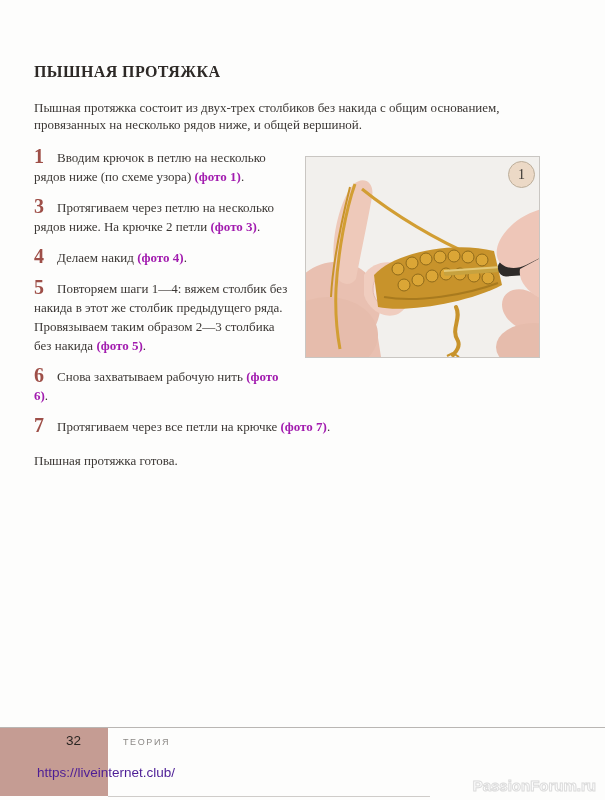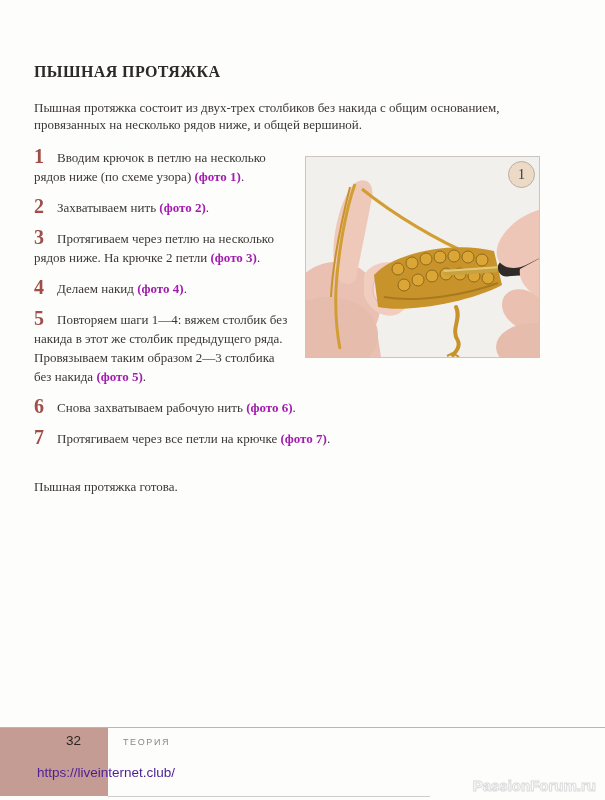--- a/index.html
+++ b/index.html
@@ -61,21 +61,21 @@
     color: #9e4f48;
     margin-right: 13px;
     vertical-align: -1px;
   }
   .photo-ref {
     font-weight: bold;
     color: #a21caf;
   }
   p.closing {
     clear: none;
-    margin-top: 30px;
+    margin-top: 16px;
     font-size: 13px;
     line-height: 17px;
   }
   
   .footer-rule {
     position: absolute;
     left: 0; top: 727px;
     width: 605px; height: 1px;
     background: #b9b6b3;
   }
@@ -182,23 +182,20 @@
         <ellipse cx="228" cy="190" rx="38" ry="24" fill="#e6bcac"></ellipse>
         <path d="M236,100 L236,142 C222,136 212,124 214,112 Z" fill="#efc8ba"></path>
       </svg>
       <div class="photo-badge">1</div>
     </figure>
 
     <p class="step">
       <span class="step-num">1</span><span>Вводим крючок в петлю на несколько рядов ниже (по схеме узора) </span><span class="photo-ref">(фото 1)</span><span>.</span>
     </p>
     <p class="step">
-      <span class="step-num">2</span><span>Захватываем нить </span><span class="photo-ref">(фото 2)</span><span>.</span>
-    </p>
-    <p class="step">
       <span class="step-num">3</span><span>Протягиваем через петлю на несколько рядов ниже. На крючке 2 петли </span><span class="photo-ref">(фото 3)</span><span>.</span>
     </p>
     <p class="step">
       <span class="step-num">4</span><span>Делаем накид </span><span class="photo-ref">(фото 4)</span><span>.</span>
     </p>
     <p class="step">
       <span class="step-num">5</span><span>Повторяем шаги 1—4: вяжем столбик без накида в этот же столбик предыдущего ряда. Провязываем таким образом 2—3 столбика без накида </span><span class="photo-ref">(фото 5)</span><span>.</span>
     </p>
     <p class="step">
       <span class="step-num">6</span><span>Снова захватываем рабочую нить </span><span class="photo-ref">(фото 6)</span><span>.</span>

